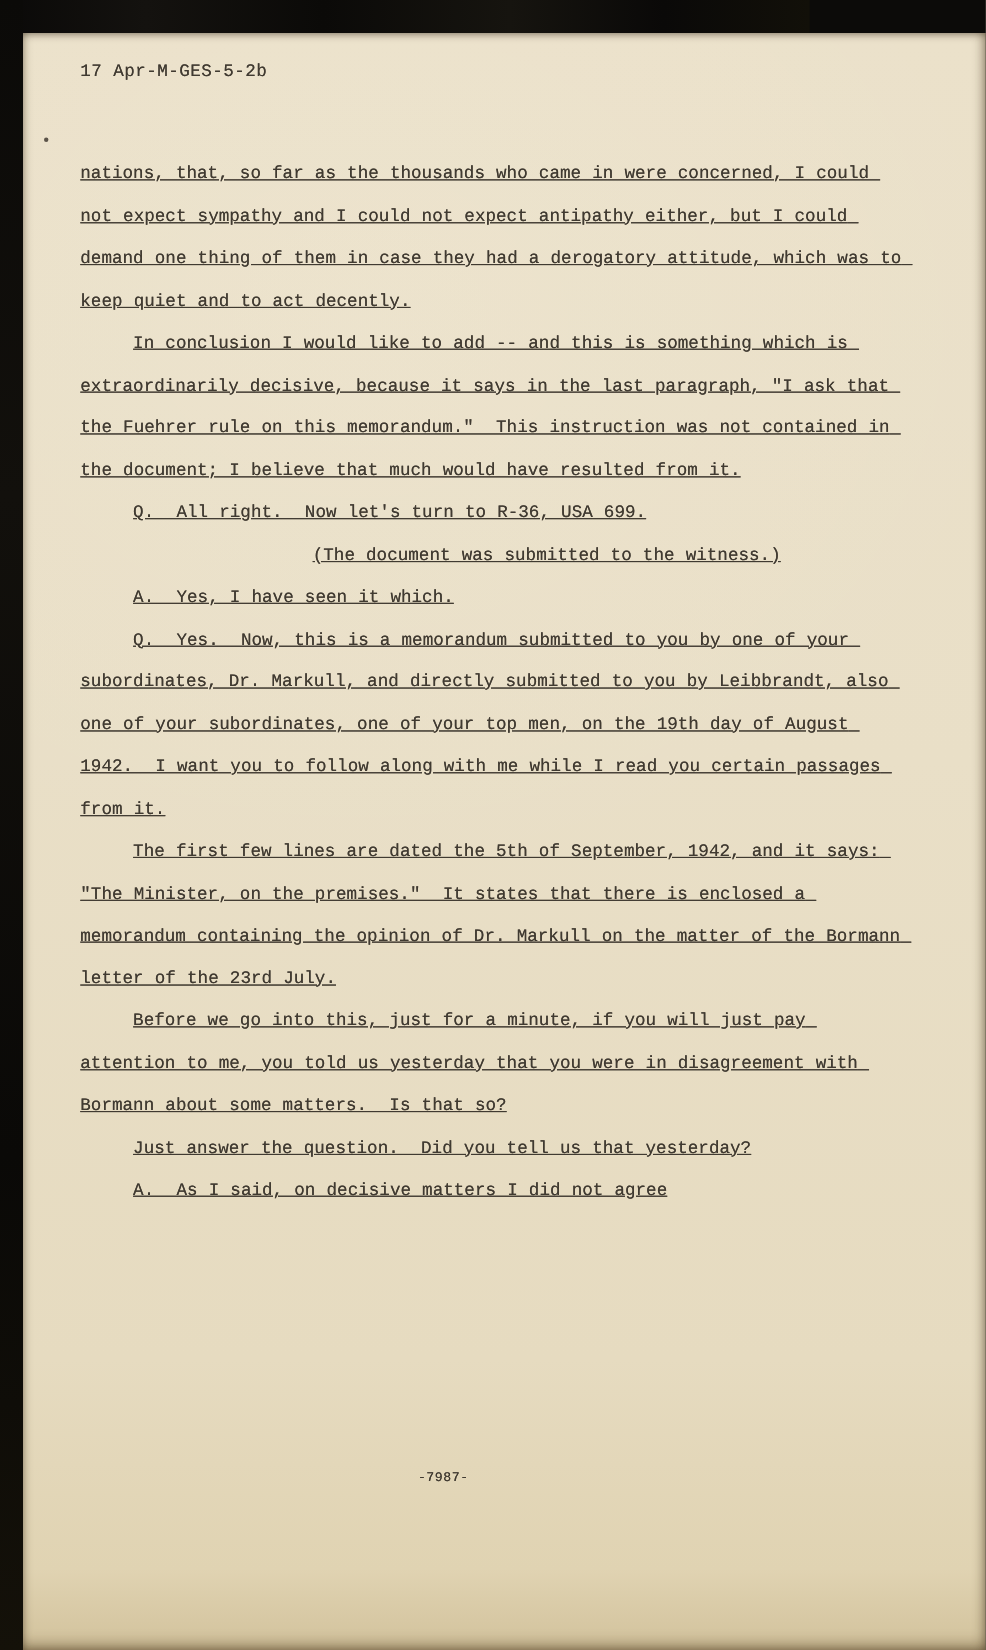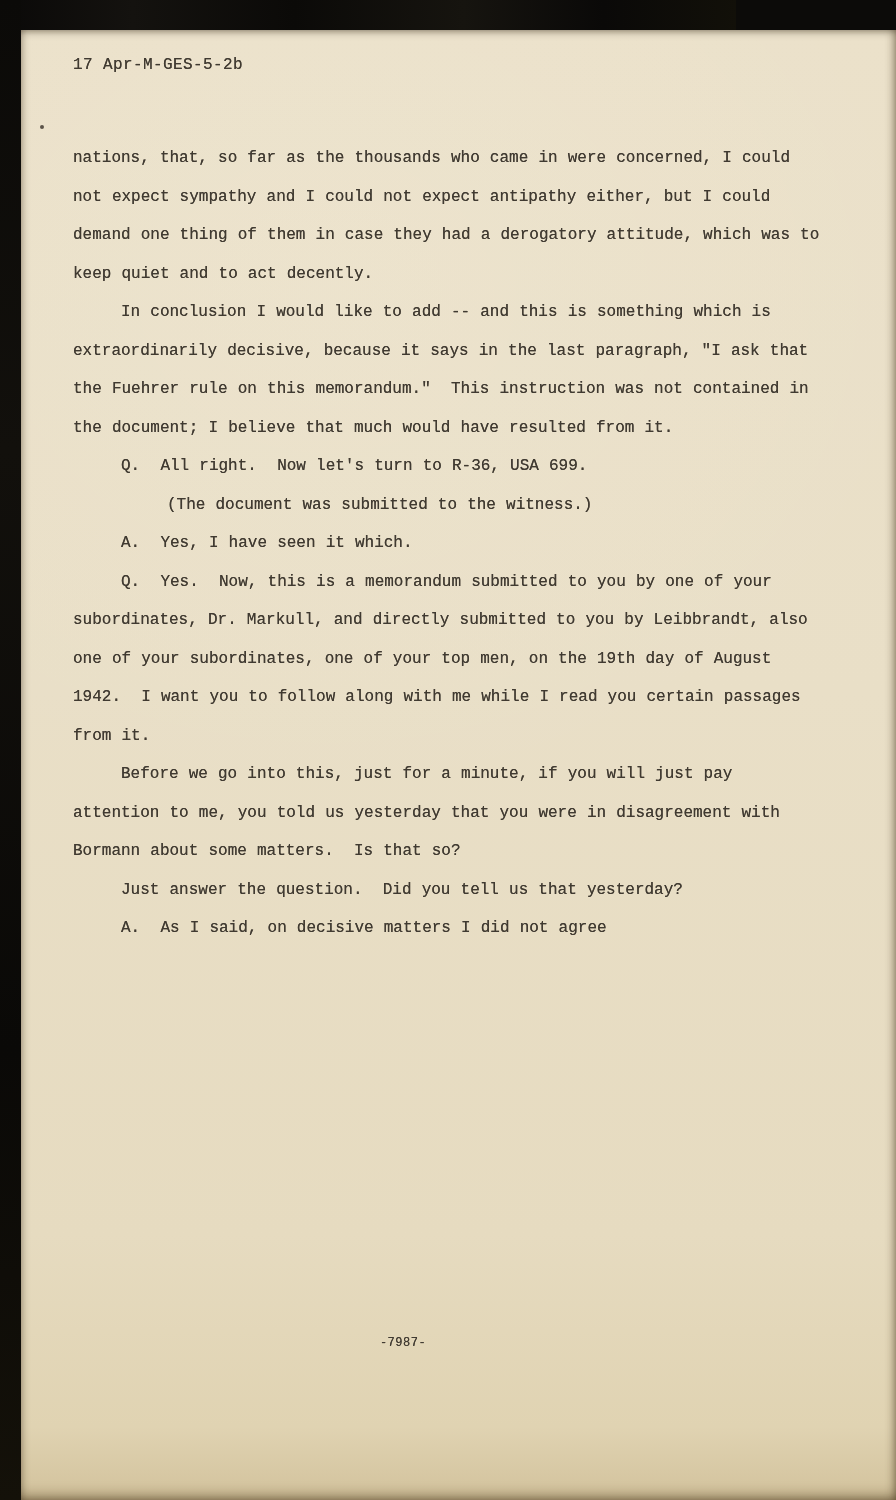--- a/index.html
+++ b/index.html
@@ -75,24 +75,25 @@
     left:52px;
     width:754px;
     font-size:16px;
     line-height:38.5px;
     text-shadow:0 0 0.6px rgba(64,58,49,0.85);
   }
   .para{
     margin:0;
     white-space:pre-wrap;
     word-spacing:0.5px;
+    text-decoration:underline;
   }
   .indent-0{text-indent:0;}
   .indent-1{text-indent:48px;}
-  .indent-2{text-indent:94px;}
+  .indent-2{text-indent:94px;text-align:center;}
   .doc-footer{
     position:absolute;
     top:1306px;
     left:52px;
     width:660px;
     text-align:center;
     font-size:12px;
     letter-spacing:0.5px;
     text-shadow:0 0 0.6px rgba(64,58,49,0.85);
   }
@@ -106,19 +107,20 @@
   <div class="paper">
     <div class="doc-header">17 Apr-M-GES-5-2b</div>
     <div class="speck"></div>
     <div class="doc-body">
         <p class="para indent-0">nations, that, so far as the thousands who came in were concerned, I could not expect sympathy and I could not expect antipathy either, but I could demand one thing of them in case they had a derogatory attitude, which was to keep quiet and to act decently.</p>
         <p class="para indent-1">In conclusion I would like to add -- and this is something which is extraordinarily decisive, because it says in the last paragraph, "I ask that the Fuehrer rule on this memorandum."  This instruction was not contained in the document; I believe that much would have resulted from it.</p>
         <p class="para indent-1">Q.  All right.  Now let's turn to R-36, USA 699.</p>
         <p class="para indent-2">(The document was submitted to the witness.)</p>
         <p class="para indent-1">A.  Yes, I have seen it which.</p>
         <p class="para indent-1">Q.  Yes.  Now, this is a memorandum submitted to you by one of your subordinates, Dr. Markull, and directly submitted to you by Leibbrandt, also one of your subordinates, one of your top men, on the 19th day of August 1942.  I want you to follow along with me while I read you certain passages from it.</p>
+        <p class="para indent-1">The first few lines are dated the 5th of September, 1942, and it says: "The Minister, on the premises."  It states that there is enclosed a memorandum containing the opinion of Dr. Markull on the matter of the Bormann letter of the 23rd July.</p>
         <p class="para indent-1">Before we go into this, just for a minute, if you will just pay attention to me, you told us yesterday that you were in disagreement with Bormann about some matters.  Is that so?</p>
         <p class="para indent-1">Just answer the question.  Did you tell us that yesterday?</p>
         <p class="para indent-1">A.  As I said, on decisive matters I did not agree</p>
       </div>
     <div class="doc-footer">-7987-</div>
   </div>
 </div>
 
 </body></html>

